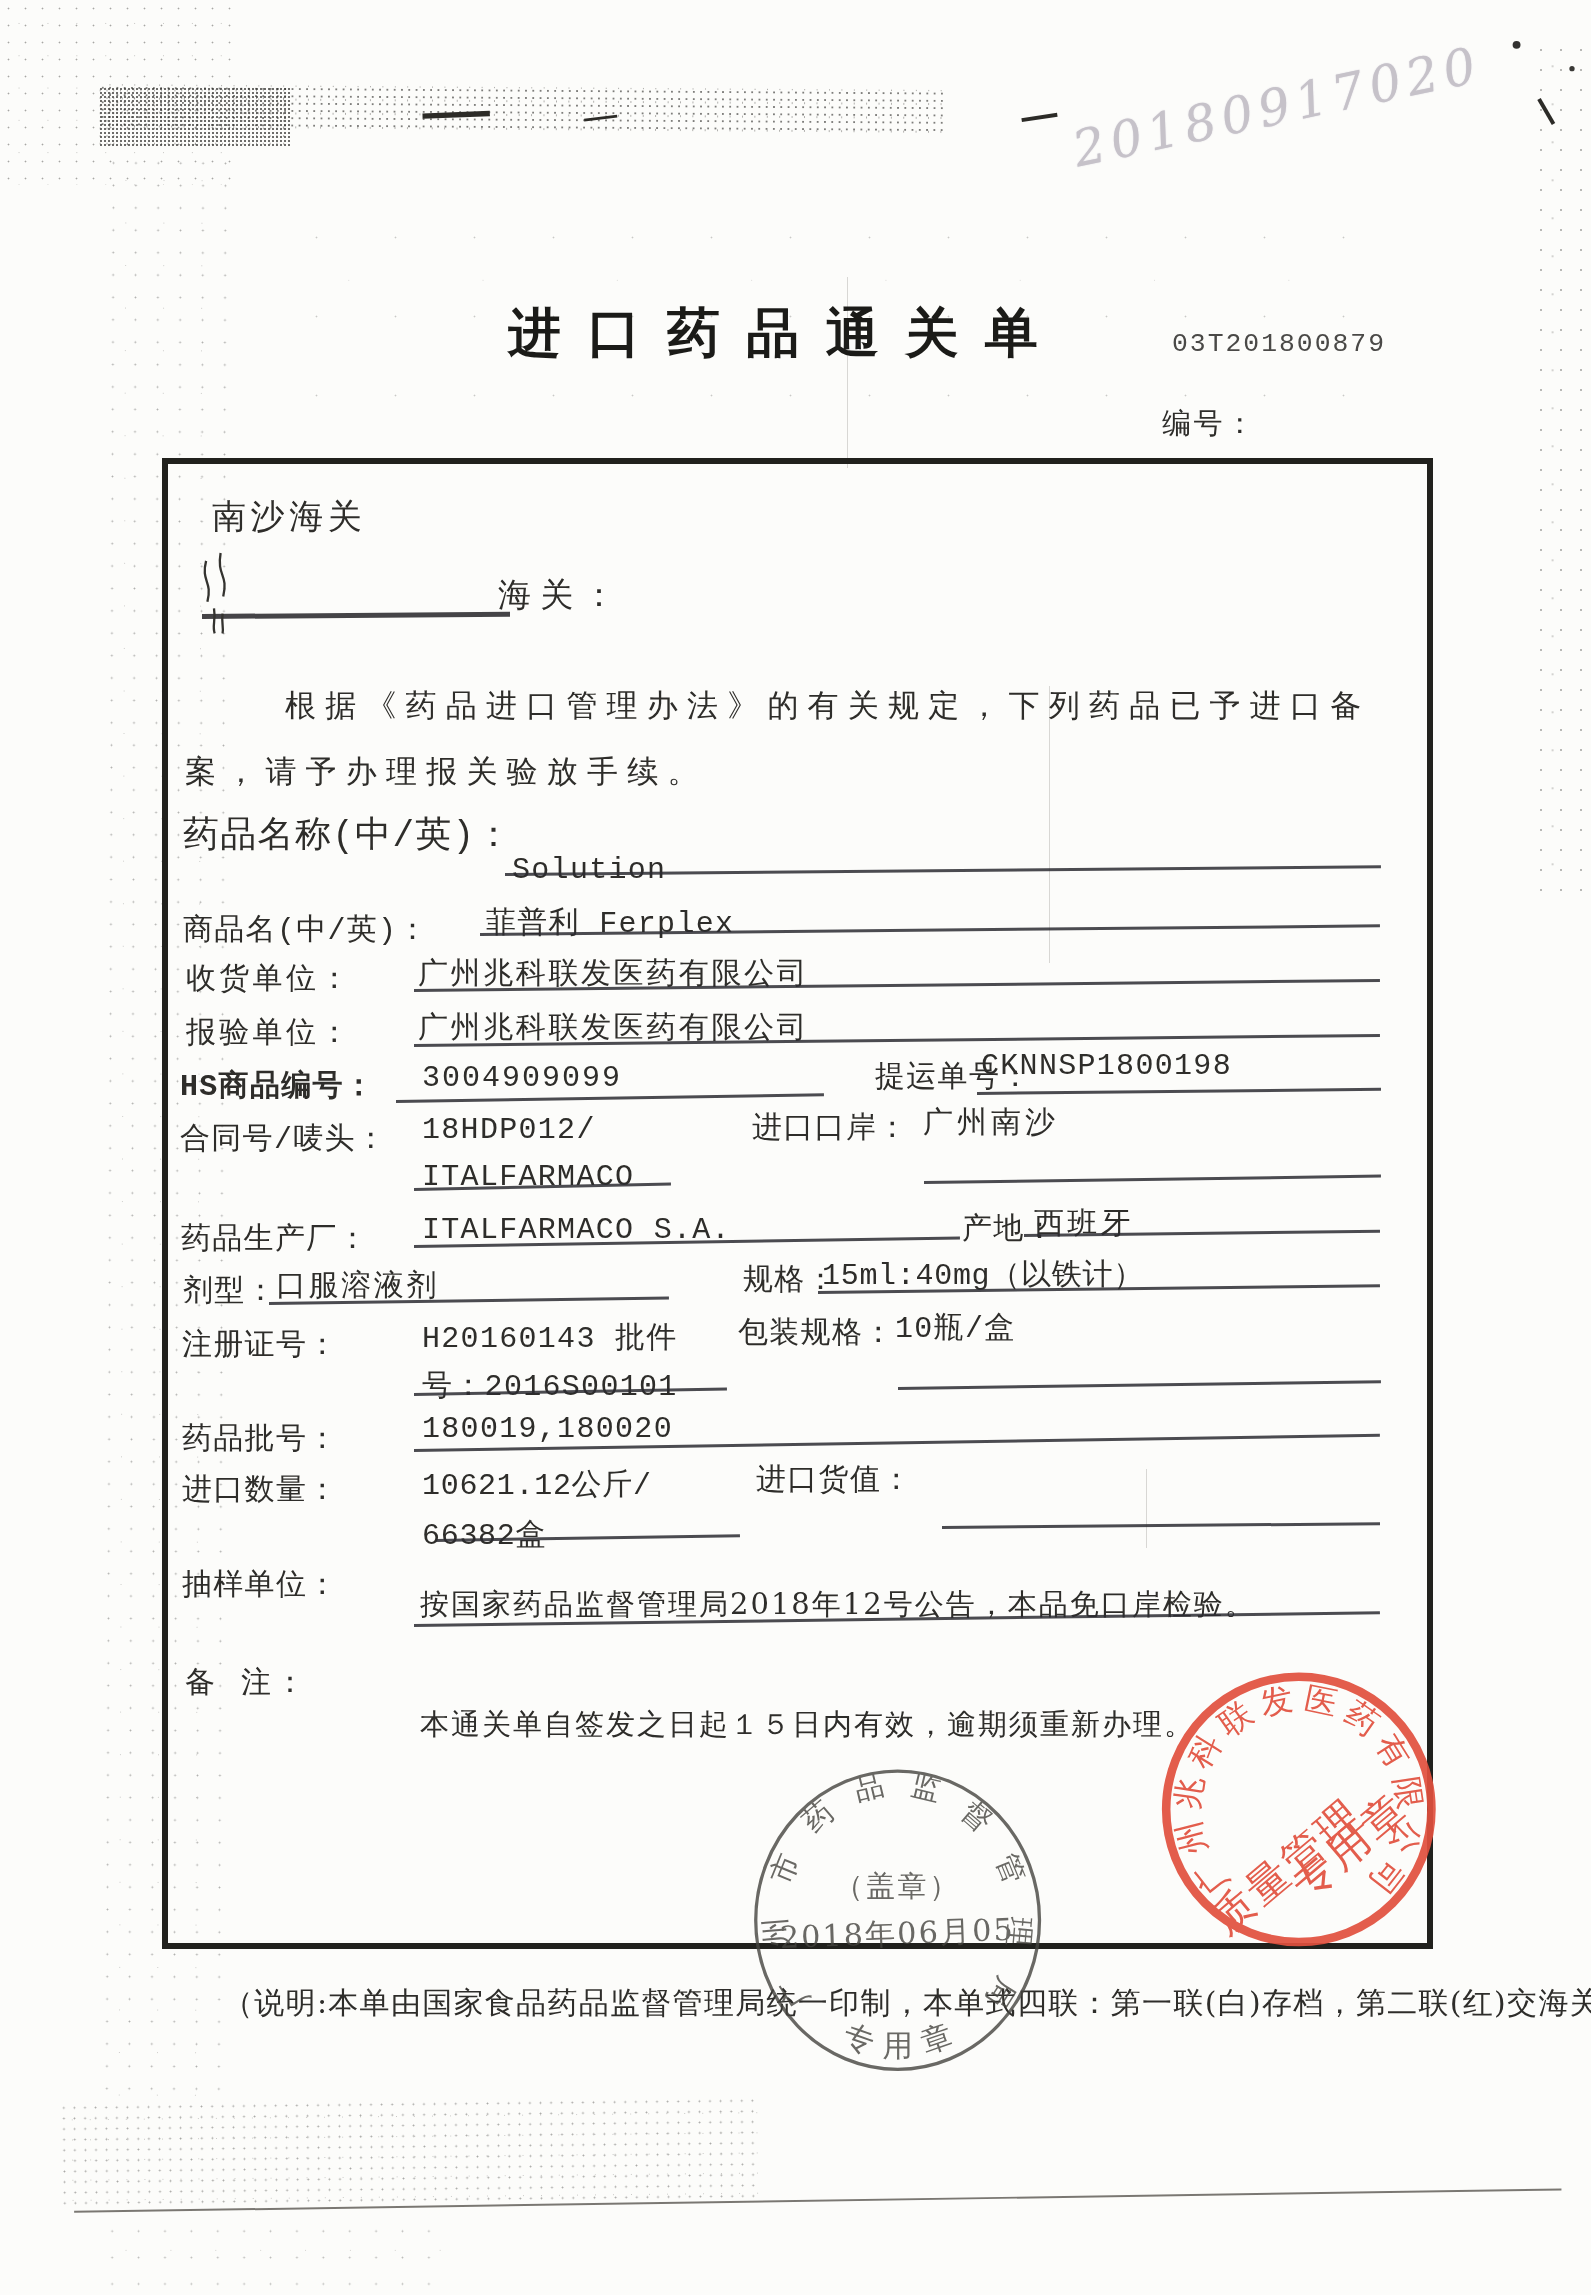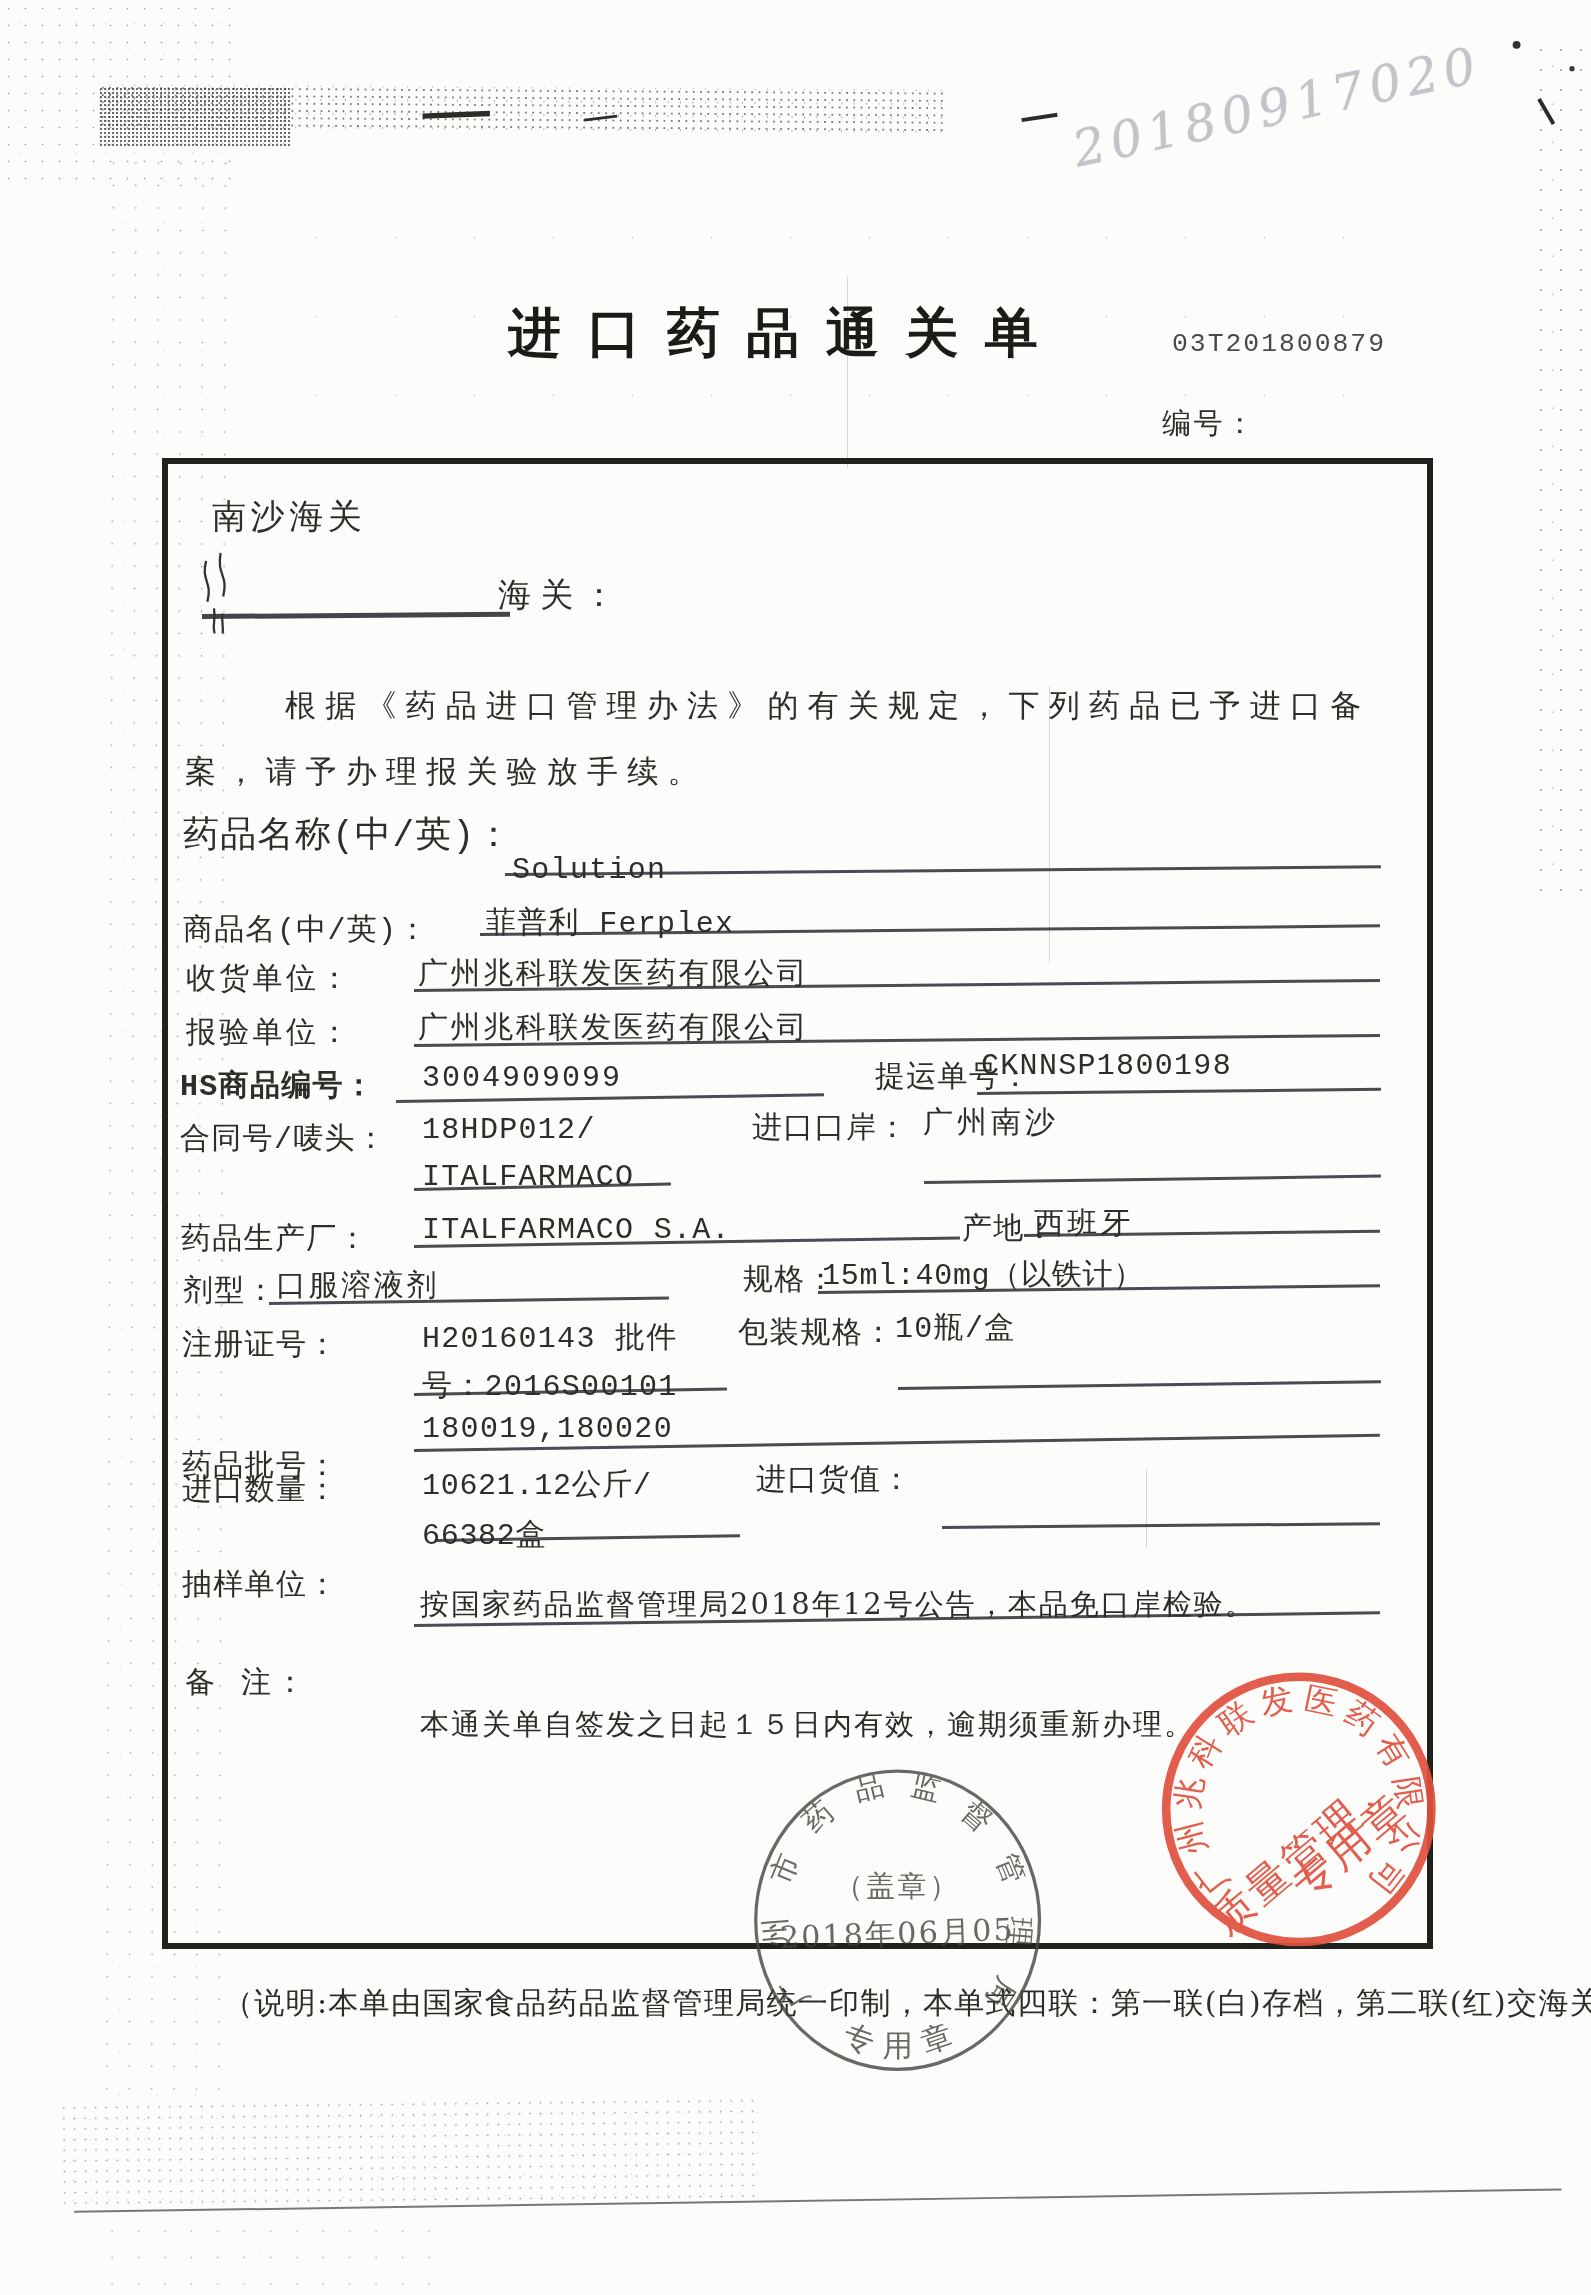--- a/index.html
+++ b/index.html
@@ -102,21 +102,21 @@
   <div class="ul" style="left:818px;top:1291px;width:562px;transform:rotate(-0.7deg);"></div>
 
   <div class="t" style="left:182px;top:1324px;font-size:30px;letter-spacing:1.3px;">注册证号：</div>
   <div class="t" style="left:422px;top:1317px;font-size:30px;letter-spacing:1.3px;text-align:center;">H20160143 批件</div>
   <div class="t" style="left:422px;top:1365px;font-size:30px;letter-spacing:1.3px;">号：2016S00101</div>
   <div class="ul" style="left:414px;top:1393px;width:313px;transform:rotate(-1deg);"></div>
   <div class="t" style="left:738px;top:1312px;font-size:30px;letter-spacing:1.3px;">包装规格：</div>
   <div class="t" style="left:895px;top:1307px;font-size:30px;letter-spacing:1.3px;">10瓶/盒</div>
   <div class="ul" style="left:898px;top:1387px;width:483px;transform:rotate(-0.8deg);"></div>
 
-  <div class="t" style="left:182px;top:1418px;font-size:30px;letter-spacing:1.3px;margin-top:27px;">药品批号：</div>
+  <div class="t" style="left:182px;top:1418px;font-size:30px;letter-spacing:1.3px;">药品批号：</div>
   <div class="t" style="left:422px;top:1412px;font-size:30px;letter-spacing:1.3px;">180019,180020</div>
   <div class="ul" style="left:414px;top:1449px;width:966px;transform:rotate(-0.9deg);"></div>
 
   <div class="t" style="left:182px;top:1469px;font-size:30px;letter-spacing:1.3px;">进口数量：</div>
   <div class="t" style="left:422px;top:1464px;font-size:30px;letter-spacing:0.7px;">10621.12公斤/</div>
   <div class="t" style="left:422px;top:1514px;font-size:30px;letter-spacing:0.7px;">66382盒</div>
   <div class="ul" style="left:436px;top:1539px;width:304px;transform:rotate(-0.9deg);"></div>
   <div class="t" style="left:756px;top:1459px;font-size:30px;letter-spacing:1.3px;">进口货值：</div>
   <div class="ul" style="left:942px;top:1526px;width:438px;transform:rotate(-0.5deg);"></div>
 

